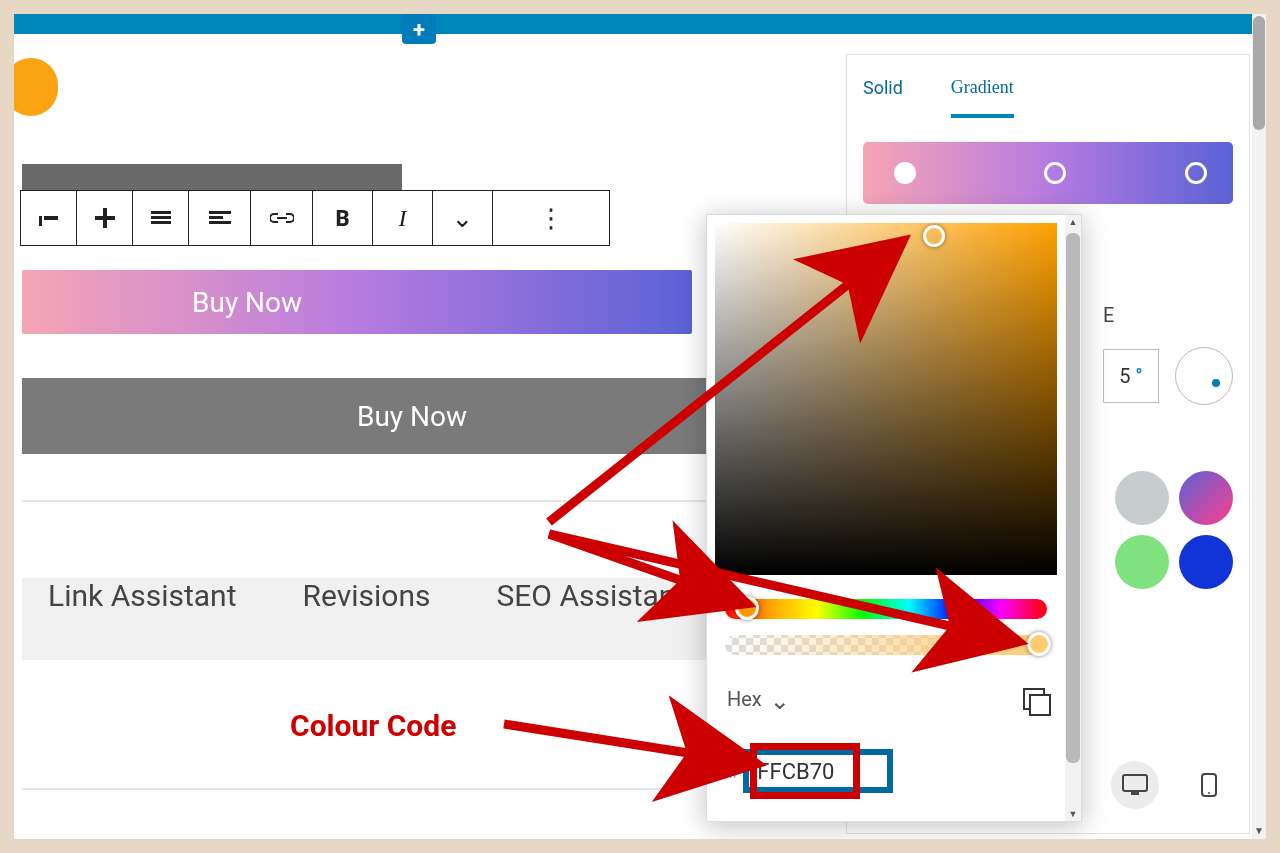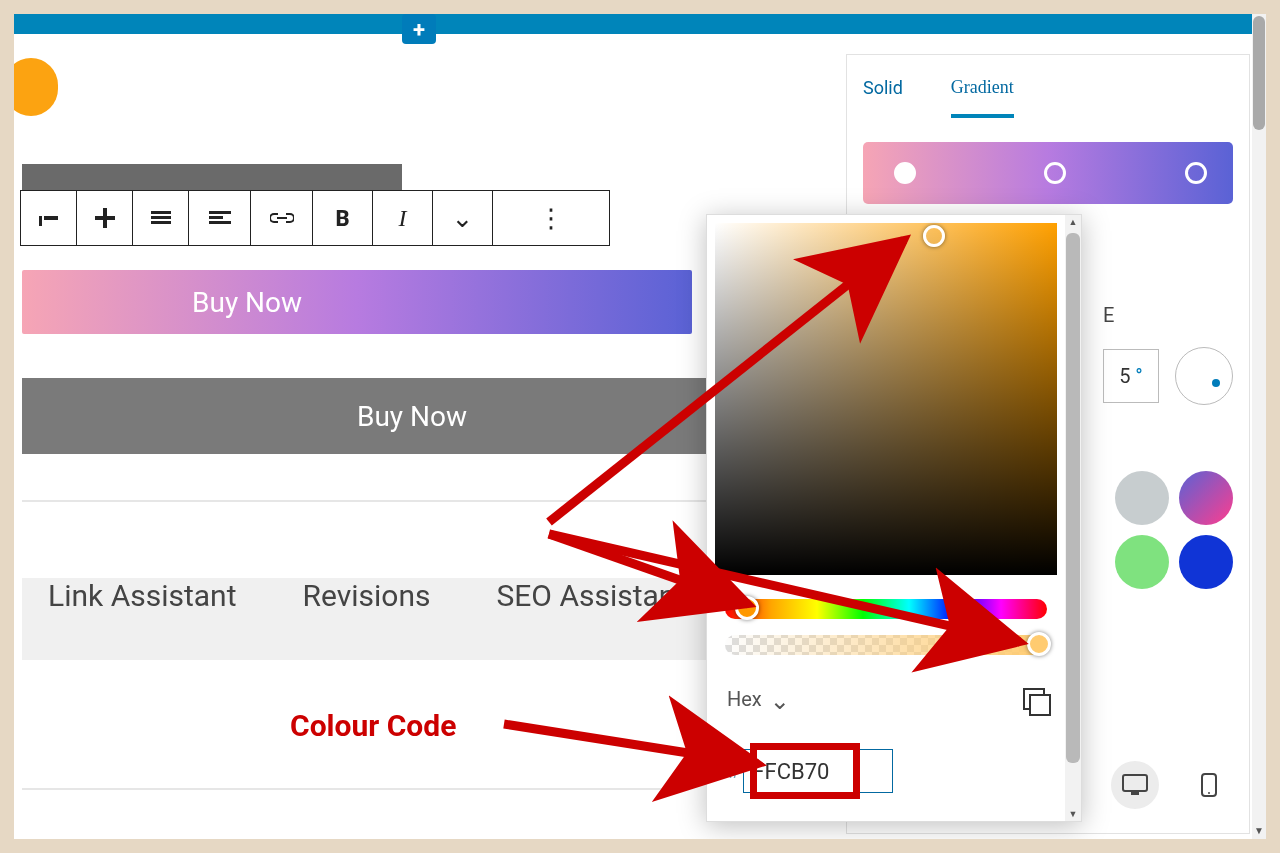--- a/index.html
+++ b/index.html
@@ -334,21 +334,21 @@
   .hex-input-row {
     position: absolute;
     left: 20px; top: 534px;
     display: flex; align-items: center; gap: 0;
   }
   .hex-hash {
     color: #7aa5bd; font-size: 20px; margin-right: 4px;
   }
   .hex-input {
     width: 150px; height: 44px;
-    border: 1px solid #0369a1;
+    border: 6px solid #0369a1;
     font-size: 22px;
     padding: 0 8px;
     color: #333;
     font-family: inherit;
   }
   .red-box {
     position: absolute;
     left: 43px; top: 528px;
     width: 110px; height: 56px;
     border: 7px solid #cc0000;

